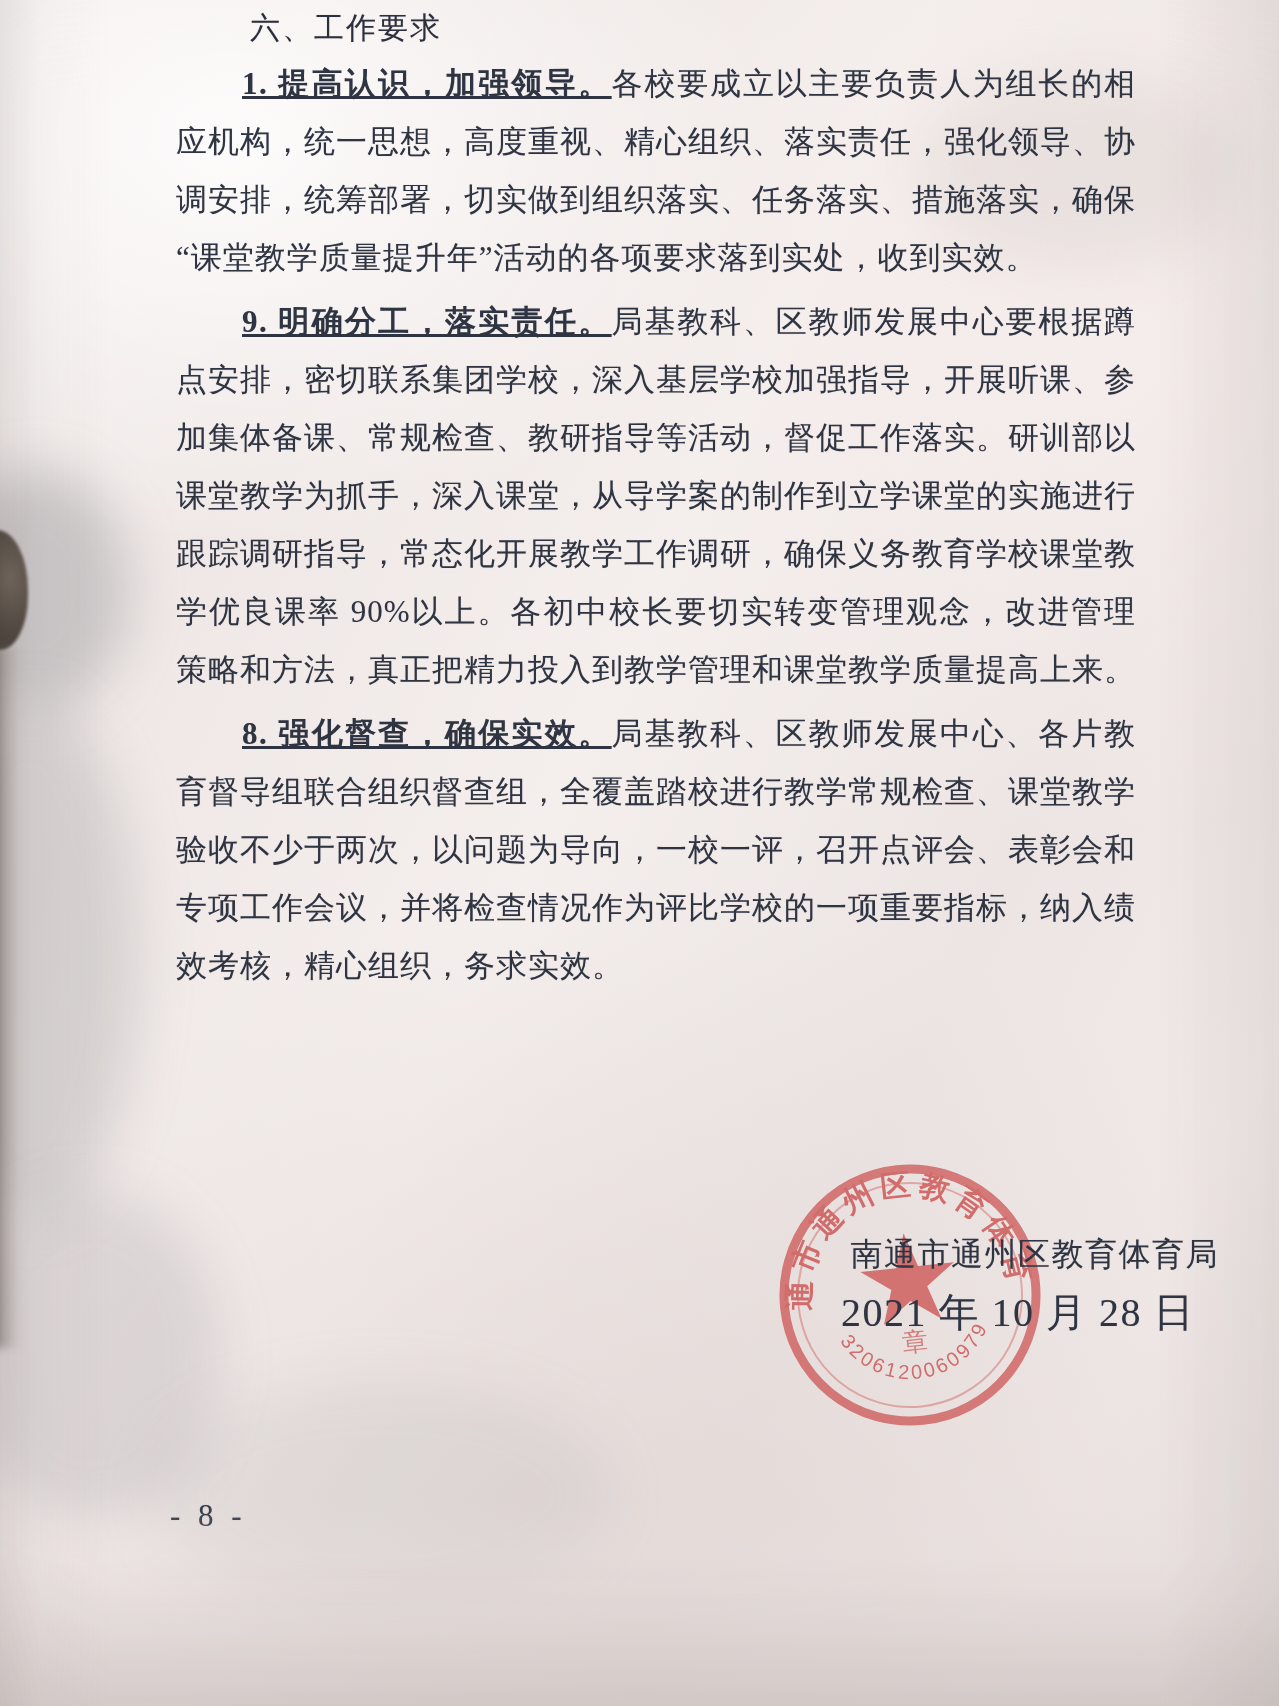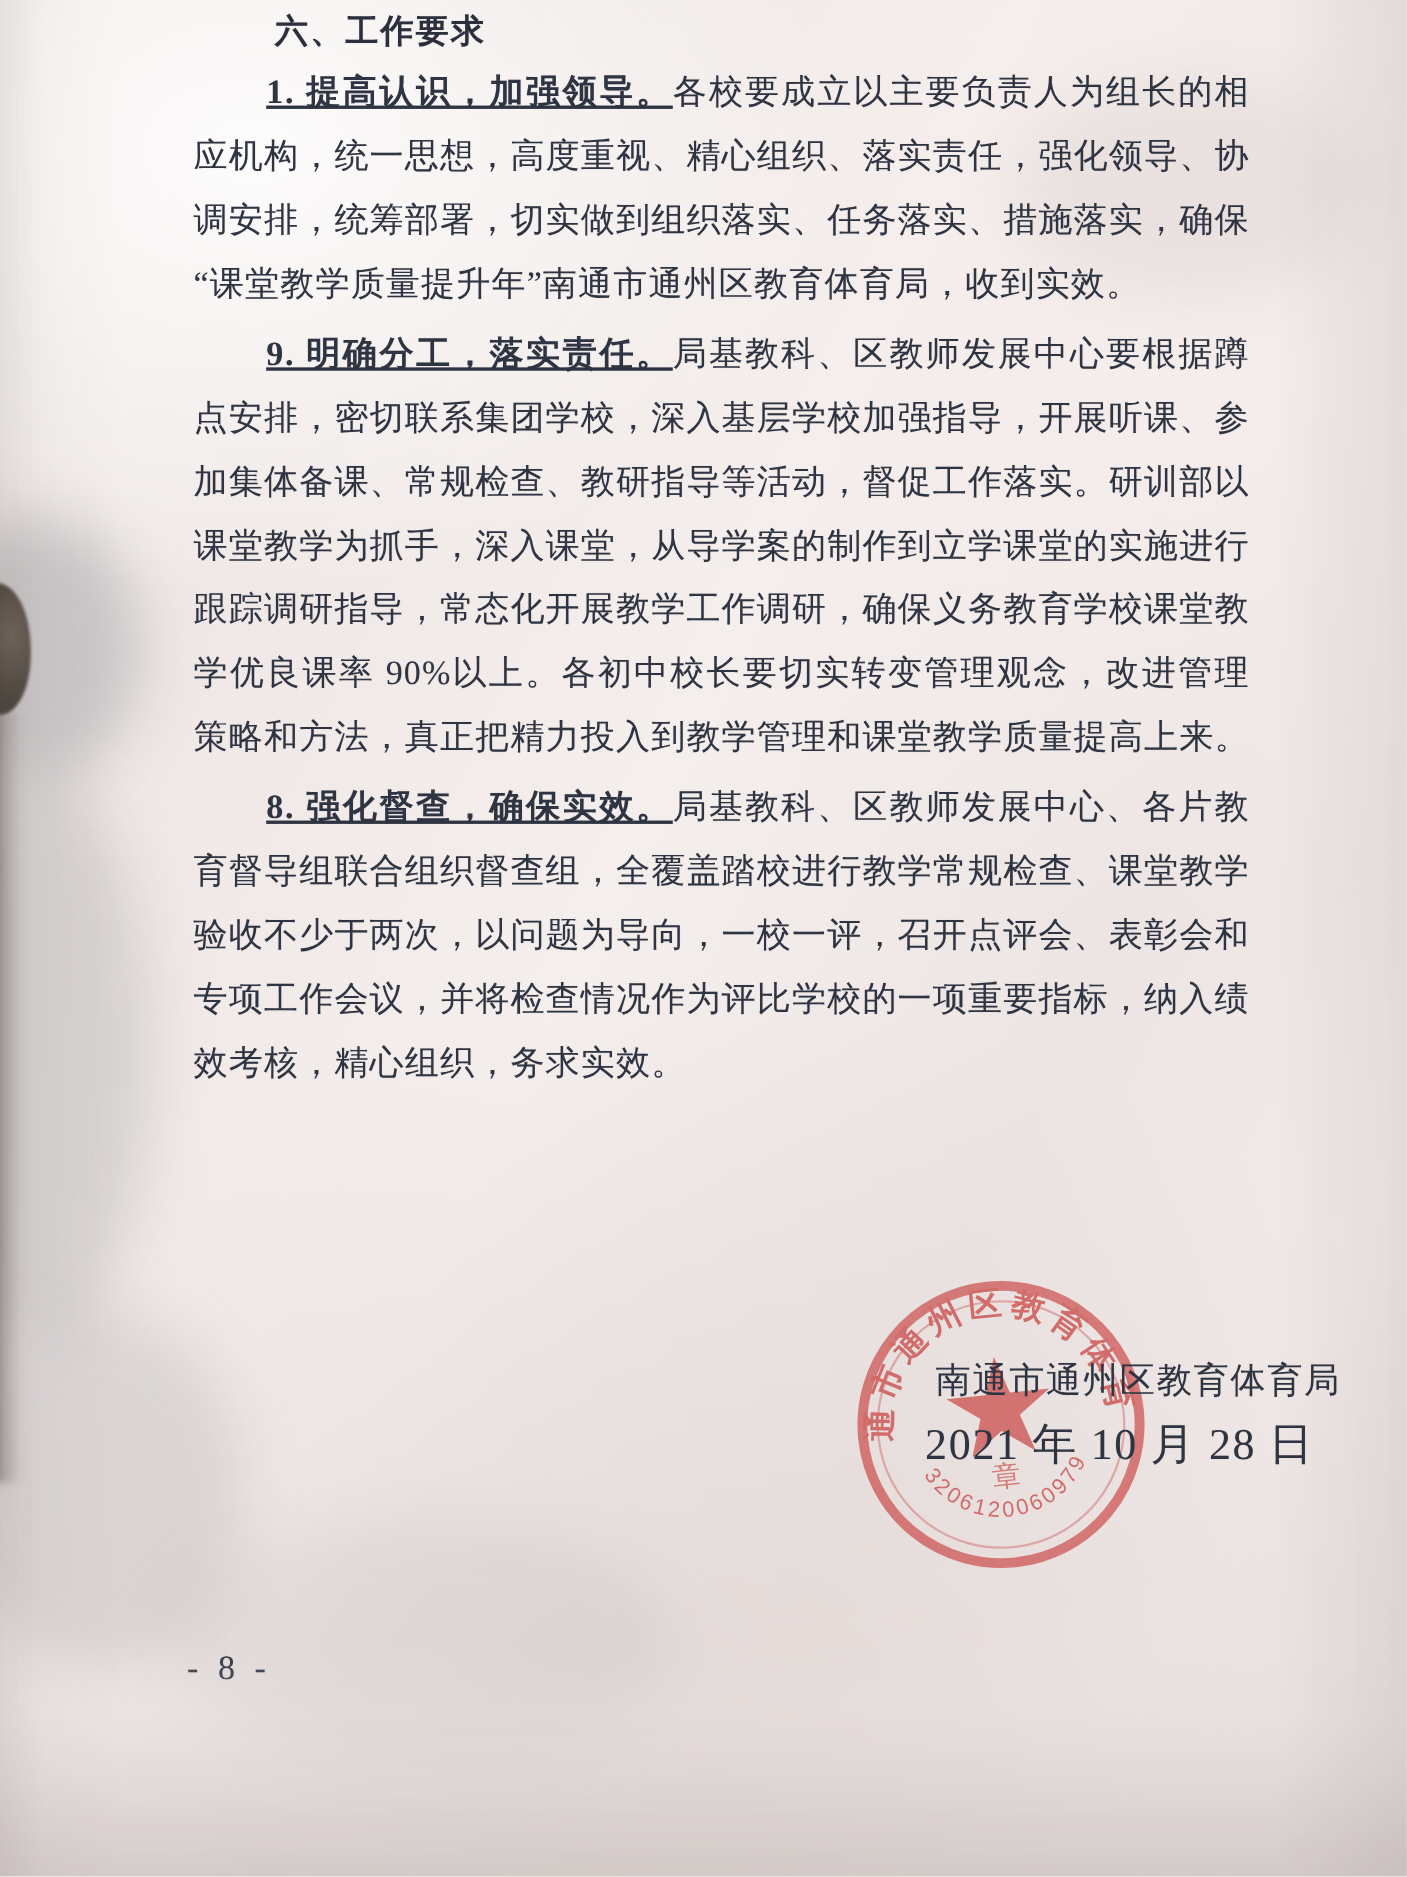--- a/index.html
+++ b/index.html
@@ -80,21 +80,21 @@
   .content {
     position: absolute;
     left: 176px;
     top: 0;
     width: 960px;
     color: #2e3440;
   }
 
   .section-title {
     font-size: 30px;
-    font-weight: bold;
+    font-weight: normal;
     letter-spacing: 2px;
     margin: 8px 0 6px 74px;
     color: #2b303c;
     text-shadow: 0 0 1px rgba(60,60,70,0.25);
   }
 
   p.para {
     font-size: 31px;
     line-height: 58px;
     letter-spacing: 1.0px;
@@ -181,21 +181,21 @@
   <div class="smudge s4"></div>
   <div class="smudge s5"></div>
   <div class="edge-object"></div>
   <div class="edge-strip"></div>
 
   <div class="content">
 
     <h2 class="section-title">六、工作要求</h2>
 
     <p class="para">
-      <span class="lead">1. 提高认识，加强领导。</span><span>各校要成立以主要负责人为组长的相应机构，统一思想，高度重视、精心组织、落实责任，强化领导、协调安排，统筹部署，切实做到组织落实、任务落实、措施落实，确保“课堂教学质量提升年”南通市通州区教育体育局，收到实效。</span>
+      <span class="lead">1. 提高认识，加强领导。</span><span>各校要成立以主要负责人为组长的相应机构，统一思想，高度重视、精心组织、落实责任，强化领导、协调安排，统筹部署，切实做到组织落实、任务落实、措施落实，确保“课堂教学质量提升年”活动的各项要求落到实处，收到实效。</span>
     </p>
 
     <p class="para">
       <span class="lead">9. 明确分工，落实责任。</span><span>局基教科、区教师发展中心要根据蹲点安排，密切联系集团学校，深入基层学校加强指导，开展听课、参加集体备课、常规检查、教研指导等活动，督促工作落实。研训部以课堂教学为抓手，深入课堂，从导学案的制作到立学课堂的实施进行跟踪调研指导，常态化开展教学工作调研，确保义务教育学校课堂教学优良课率 90%以上。各初中校长要切实转变管理观念，改进管理策略和方法，真正把精力投入到教学管理和课堂教学质量提高上来。</span>
     </p>
 
     <p class="para">
       <span class="lead">8. 强化督查，确保实效。</span><span>局基教科、区教师发展中心、各片教育督导组联合组织督查组，全覆盖踏校进行教学常规检查、课堂教学验收不少于两次，以问题为导向，一校一评，召开点评会、表彰会和专项工作会议，并将检查情况作为评比学校的一项重要指标，纳入绩效考核，精心组织，务求实效。</span>
     </p>
 

